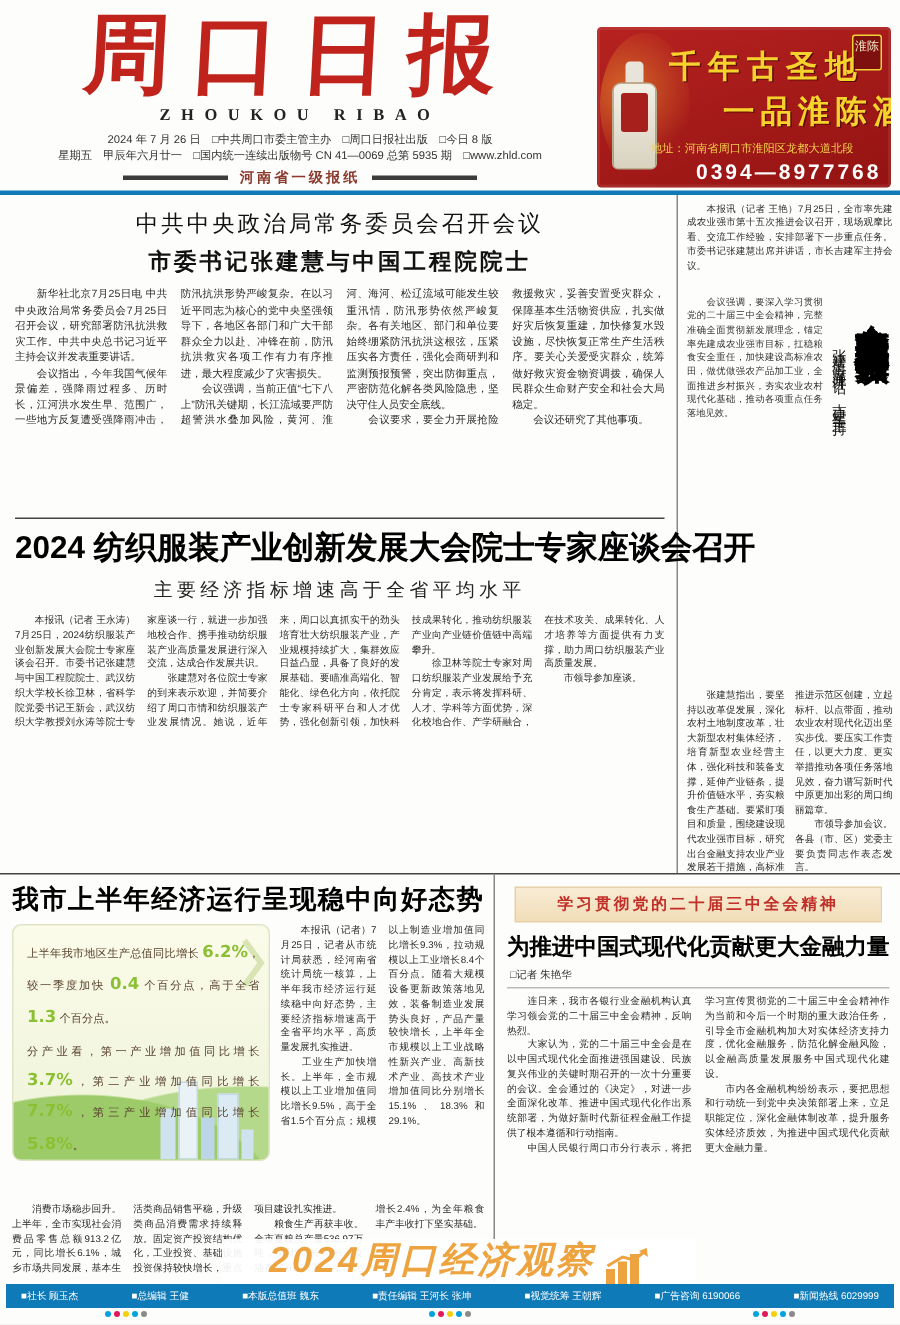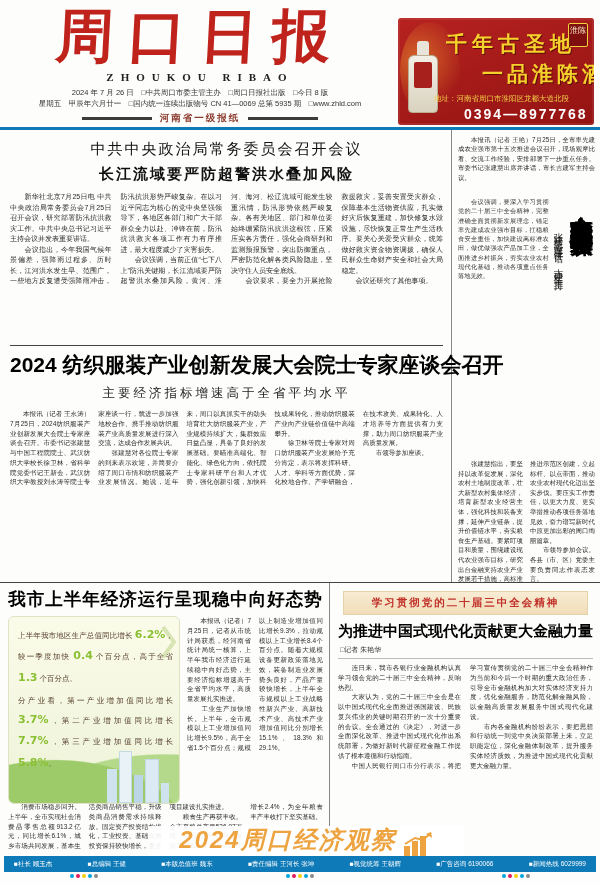--- a/index.html
+++ b/index.html
@@ -52,21 +52,21 @@
   .ny-sliver { flex:1; font-size:6.2px; line-height:1.5; color:#333; text-align:justify; white-space:pre-line; overflow:hidden; height:250px; margin-right:3px; }
   .v-byline { writing-mode:vertical-rl; font-size:9.5px; letter-spacing:3px; color:#111; height:200px; margin:28px 4px 0 0; }
   .v-head { writing-mode:vertical-rl; font-size:23px; line-height:1.15; font-weight:900; color:#000; height:252px; letter-spacing:1px; }
   .ny-bottom { flex:1; font-size:6.4px; line-height:1.5; margin-top:4px; column-count:2; column-gap:7px; }
 
   
   .main-bottom { display:flex; height:273px; border-top:1px solid #444; }
   .col-jingji { width:358px; border-right:1px solid #888; padding:4px 6px 0 8px; }
   .jj-head { text-align:center; font-size:17.5px; font-weight:900; color:#000; letter-spacing:1px; white-space:nowrap; }
   .jj-row { display:flex; margin-top:5px; height:182px; }
-  .infographic { position:relative; width:172px; height:188px; background:linear-gradient(#fbfbe9,#edf3d8); border:1px solid #dfe3c4; border-radius:6px; padding:7px 6px 0 9px; overflow:hidden; flex:none; }
+  .infographic { position:relative; width:172px; height:158px; background:linear-gradient(#fbfbe9,#edf3d8); border:1px solid #dfe3c4; border-radius:6px; padding:7px 6px 0 9px; overflow:hidden; flex:none; }
   .ig-text { position:relative; z-index:2; font-size:7.5px; line-height:1.95; color:#5a4430; text-align:justify; }
   .ig-text b { font-weight:bold; color:#8bc034; font-size:11px; font-family:"DejaVu Sans", sans-serif; }
   .ig-p2 { margin-top:6px; }
   .ig-chev { position:absolute; right:2px; top:8px; z-index:1; }
   .hills { position:absolute; left:-20px; bottom:-34px; width:220px; height:90px; background:radial-gradient(ellipse at 30% 100%, #9ecb6a 0 60%, transparent 61%), radial-gradient(ellipse at 80% 110%, #b5d98a 0 65%, transparent 66%); z-index:0; }
   .city { position:absolute; right:10px; bottom:0; display:flex; align-items:flex-end; gap:2px; z-index:1; }
   .city i { display:block; }
   .jj-side { flex:1; margin-left:7px; column-count:2; column-gap:8px; font-size:6.5px; height:182px; }
   .jj-bottom { margin-top:4px; column-count:4; column-gap:8px; font-size:6.5px; height:56px; }
 
@@ -123,21 +123,21 @@
     </div>
   </div>
 
   <div class="blue-rule"></div>
 
   <div class="main-top">
     <div class="col-main">
 
       <div>
         <div class="kicker">中共中央政治局常务委员会召开会议</div>
-        <div class="subhead">长江流域要严防超警洪水叠加风险</div>
+        <div class="subhead">市委书记张建慧与中国工程院院士</div>
         <div class="bodytext cpc-body">　　新华社北京7月25日电 中共中央政治局常务委员会7月25日召开会议，研究部署防汛抗洪救灾工作。中共中央总书记习近平主持会议并发表重要讲话。
 　　会议指出，今年我国气候年景偏差，强降雨过程多、历时长，江河洪水发生早、范围广，一些地方反复遭受强降雨冲击，防汛抗洪形势严峻复杂。在以习近平同志为核心的党中央坚强领导下，各地区各部门和广大干部群众全力以赴、冲锋在前，防汛抗洪救灾各项工作有力有序推进，最大程度减少了灾害损失。
 　　会议强调，当前正值“七下八上”防汛关键期，长江流域要严防超警洪水叠加风险，黄河、淮河、海河、松辽流域可能发生较重汛情，防汛形势依然严峻复杂。各有关地区、部门和单位要始终绷紧防汛抗洪这根弦，压紧压实各方责任，强化会商研判和监测预报预警，突出防御重点，严密防范化解各类风险隐患，坚决守住人员安全底线。
 　　会议要求，要全力开展抢险救援救灾，妥善安置受灾群众，保障基本生活物资供应，扎实做好灾后恢复重建，加快修复水毁设施，尽快恢复正常生产生活秩序。要关心关爱受灾群众，统筹做好救灾资金物资调拨，确保人民群众生命财产安全和社会大局稳定。
 　　会议还研究了其他事项。</div>
       </div>
 
       <hr class="sec-divider">
 
       <div>

